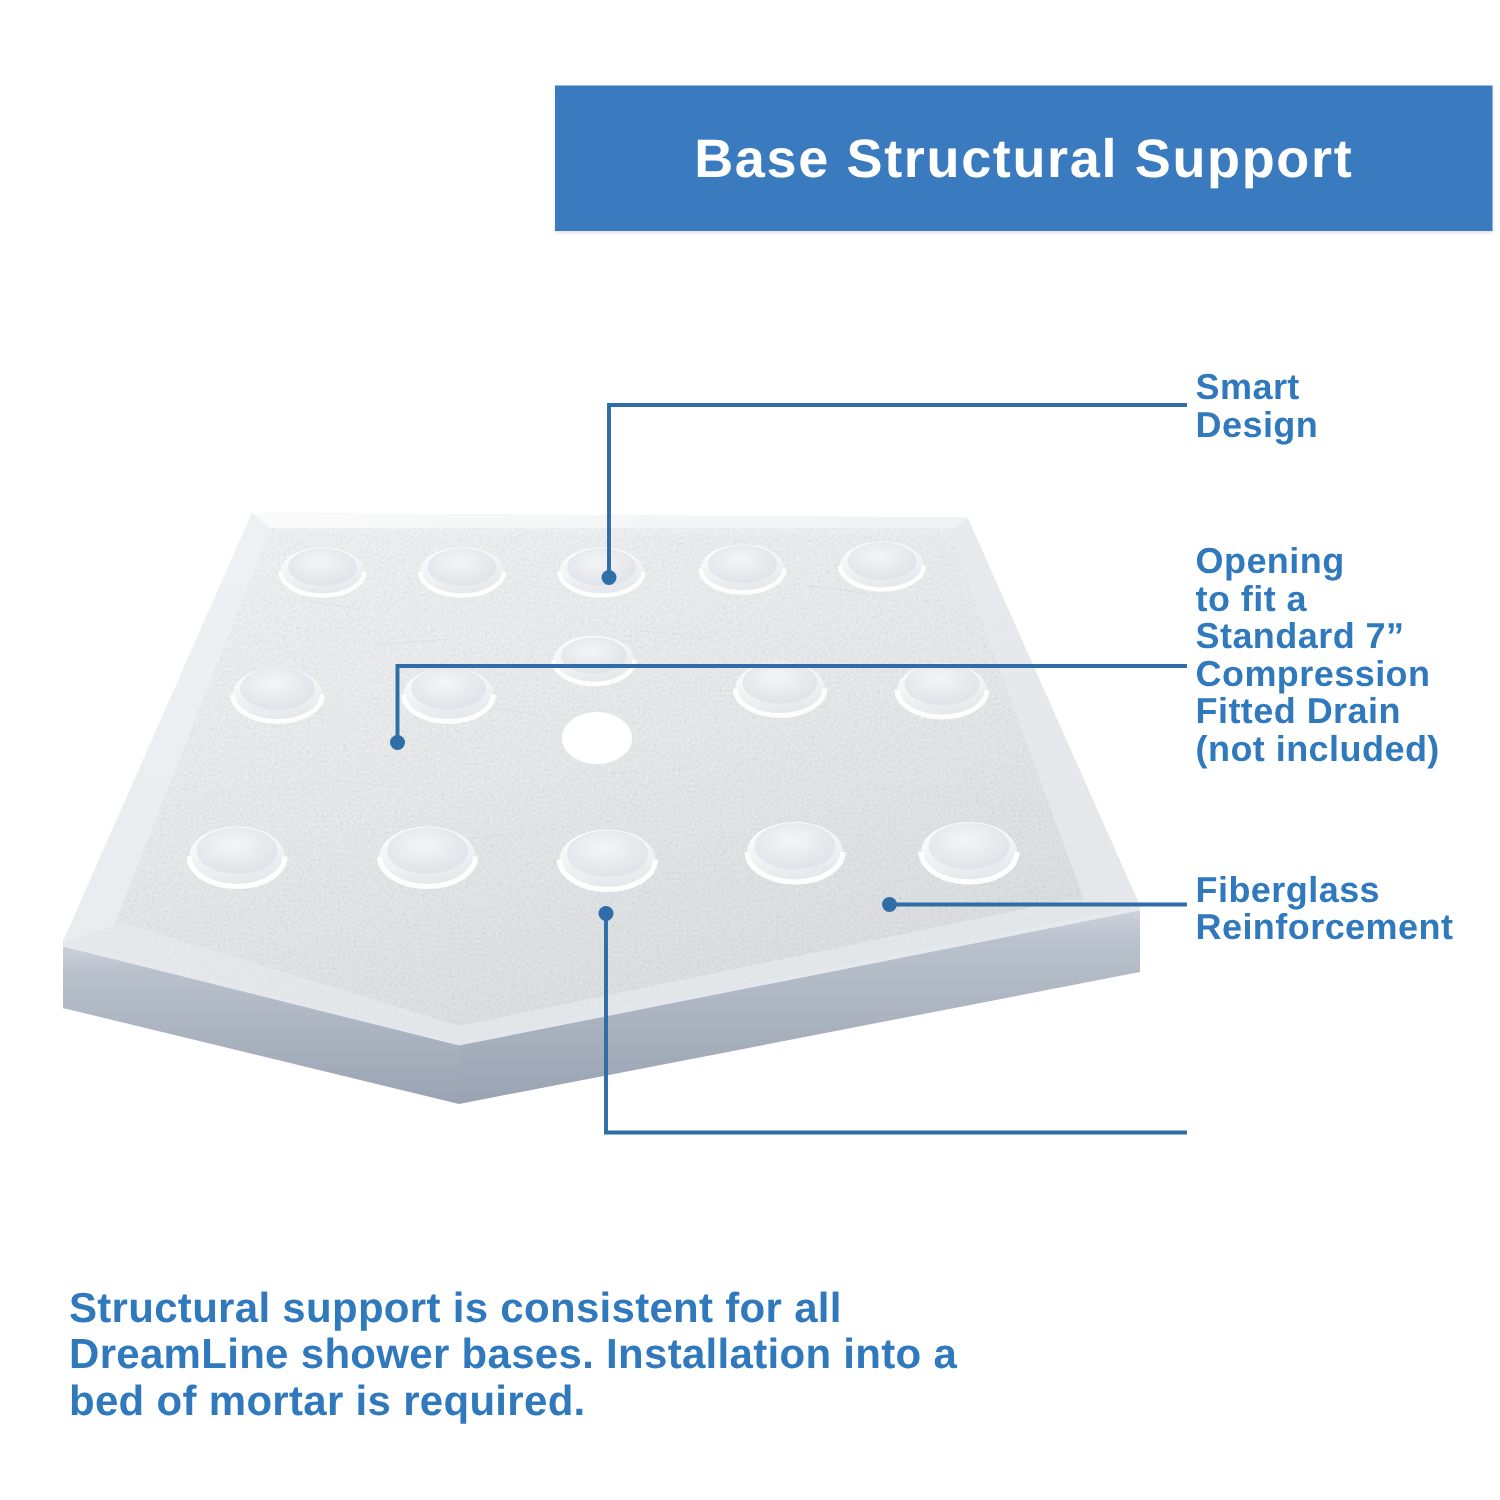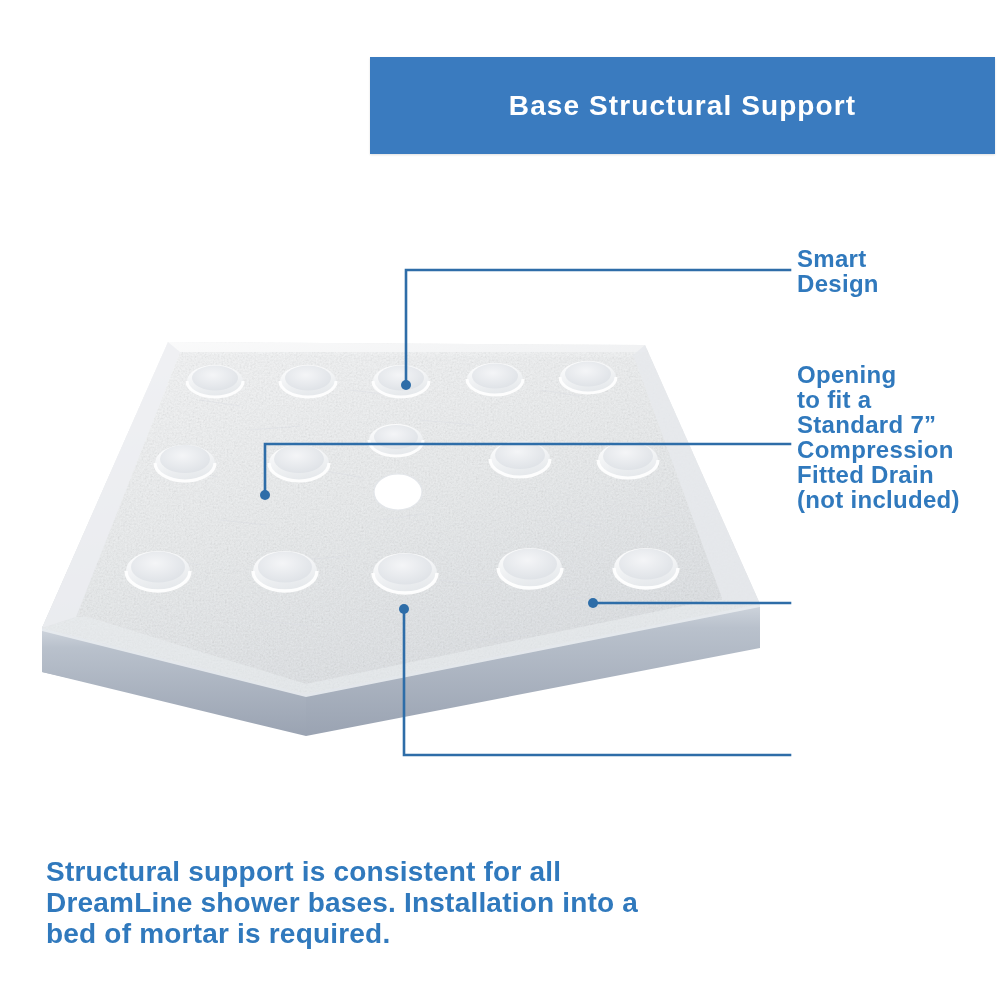--- a/index.html
+++ b/index.html
@@ -19,21 +19,21 @@
     width:625px;height:97px;
     background:#3a7bbf;
     box-shadow:0 1px 2px rgba(0,0,0,0.12);
   }
   .header-title{
     position:absolute;
     left:0;top:0;
     width:625px;height:97px;
     display:flex;align-items:center;justify-content:center;
     color:#ffffff;
-    font-size:28px;
+    font-size:36px;
     font-weight:bold;
     letter-spacing:1.1px;
     white-space:nowrap;
   }
 
   
   #art{position:absolute;left:0;top:0;width:1000px;height:1000px;}
 
   
   .label{
@@ -253,17 +253,19 @@
   <div class="label" id="label-smart">Smart
 Design</div>
 
   <div class="label" id="label-drain">Opening
 to fit a
 Standard 7”
 Compression
 Fitted Drain
 (not included)</div>
 
+  <div class="label" id="label-fiber">Fiberglass
+Reinforcement</div>
 
 
   <div class="caption">Structural support is consistent for all DreamLine shower bases. Installation into a bed of mortar is required.</div>
 
 </div>
 
 </body></html>

